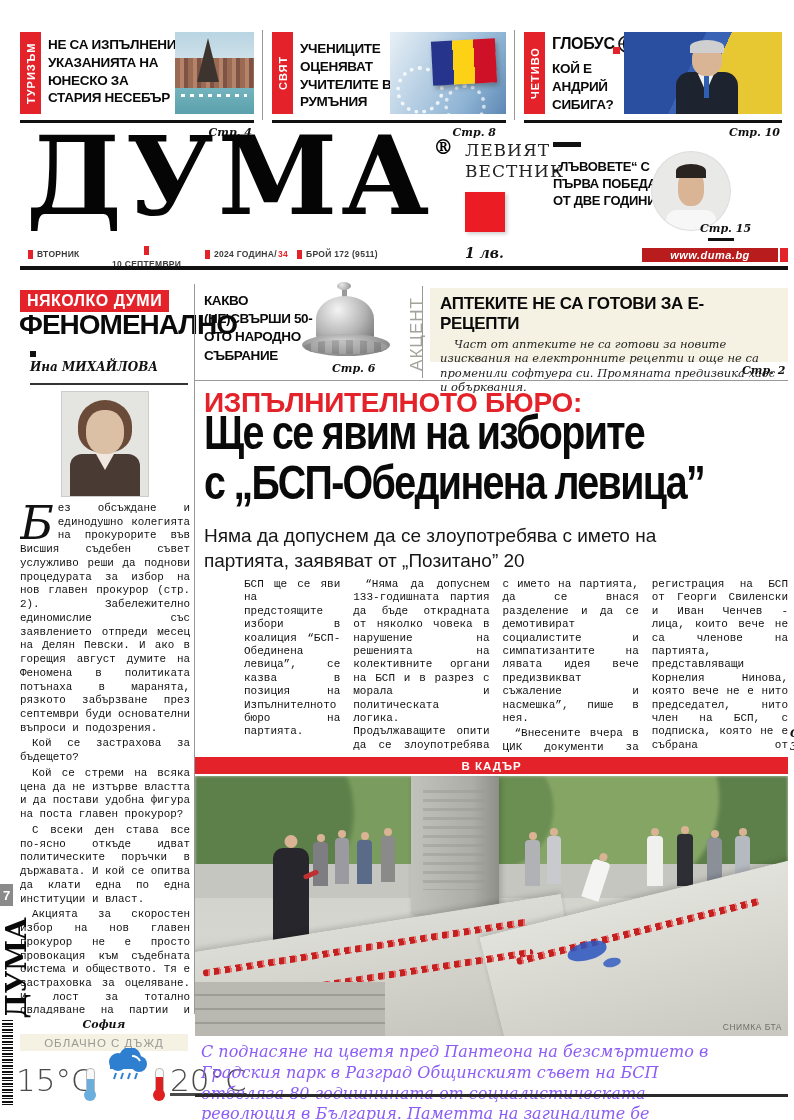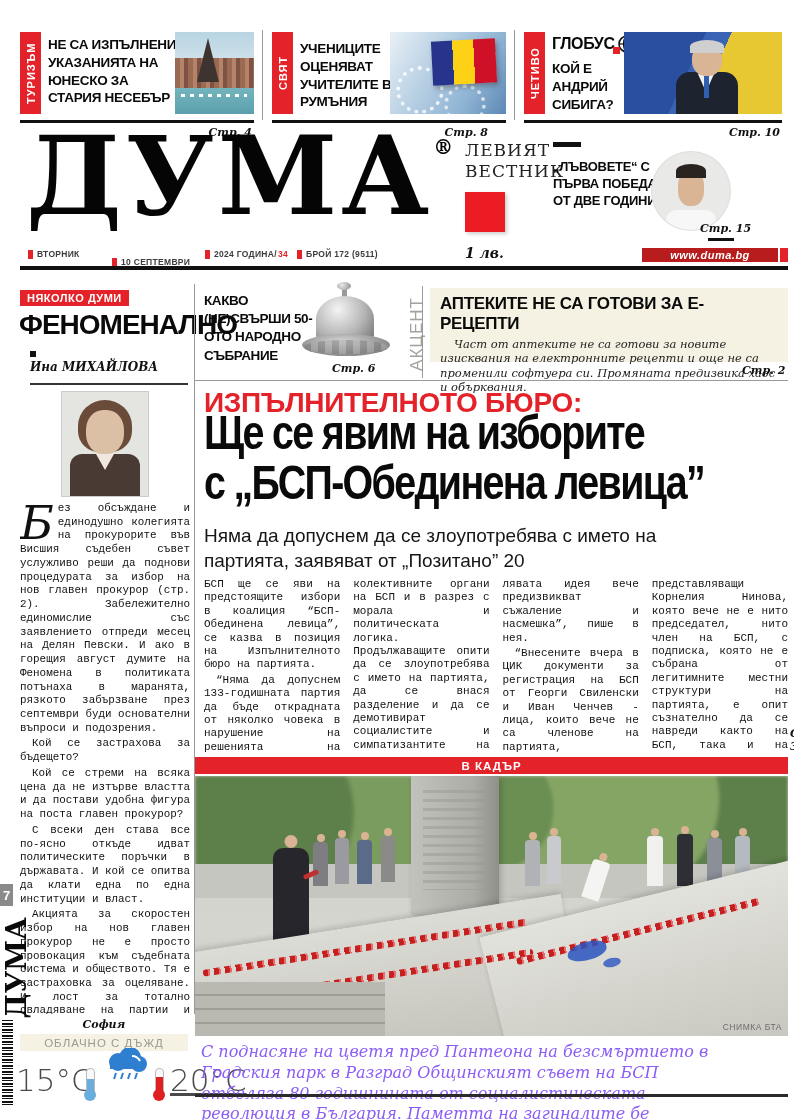--- a/index.html
+++ b/index.html
@@ -16,21 +16,21 @@
   .thinline{background:#999;}
   .blackline{background:#111;}
   .redbox{background:#e42229;}
   .person{position:absolute;border-radius:4px 4px 0 0;}
   .person::before{content:'';position:absolute;top:-8px;left:50%;transform:translateX(-50%);
                   width:8px;height:8px;border-radius:50%;background:#d9b394;}
   .person-lg::before{width:13px;height:13px;top:-13px;}
   .flower-row{position:absolute;height:7px;background:repeating-linear-gradient(90deg,#c42020 0 5px,#e86a6a 5px 7px,transparent 7px 11px);border-radius:3px;}
   .bodytext{font-family:Liberation Mono, monospace;text-align:justify;color:#111;}
   .bodytext p{margin:0 0 2px 0;text-indent:12px;}
-  .bodytext p.noindent{text-indent:0;}
+  .bodytext p.noindent{text-indent:0;margin-left:40px;}
   p.dropcap{text-indent:0;}
   p.dropcap::first-letter{float:left;font-size:46px;line-height:0.8;padding:3px 4px 0 0;font-style:italic;font-family:"DejaVu Serif",serif;}
   .hl-line{display:inline-block;transform:scaleX(0.82);transform-origin:left top;white-space:nowrap;}
   .weather-temp{font-family:"DejaVu Sans",sans-serif;font-weight:200;color:#4a4a4a;font-size:31px;}
   .thermo{position:absolute;width:7px;height:26px;border:1.5px solid #bbb;border-radius:4px;background:#f8f8f8;}
   .thermo::after{content:'';position:absolute;bottom:-6px;left:-3px;width:12px;height:12px;border-radius:50%;}
   .thermo-blue::after{background:#6aaede;}
   .thermo-blue{background:linear-gradient(#f8f8f8 40%,#6aaede 40%);}
   .thermo-red::after{background:#e02020;}
   .thermo-red{background:linear-gradient(#f8f8f8 30%,#e02020 30%);}
@@ -59,21 +59,21 @@
 
   <div class="abs" style="left:272px;top:28px;width:234px;height:104px;">
     <div class="vlabel abs" style="left:0;top:4px;width:21px;height:82px;">СВЯТ</div>
     <div class="teaser-title abs" style="left:28px;top:12px;width:110px;">УЧЕНИЦИТЕ ОЦЕНЯВАТ УЧИТЕЛИТЕ В РУМЪНИЯ</div>
     <div class="abs" style="left:118px;top:4px;width:116px;height:82px;overflow:hidden;background:linear-gradient(120deg,#e8f0f6,#8fb4d4 70%,#5d88b5);">
       <div class="abs" style="left:6px;top:34px;width:40px;height:40px;border:4px dotted #ffffffcc;border-radius:50%;"></div>
       <div class="abs" style="left:54px;top:52px;width:34px;height:34px;border:4px dotted #ffffffaa;border-radius:50%;"></div>
       <div class="abs" style="left:42px;top:8px;width:64px;height:44px;background:linear-gradient(90deg,#27348b 0 33%,#fcd116 33% 66%,#ce1126 66%);transform:rotate(-3deg);box-shadow:2px 3px 5px #3336;"></div>
     </div>
     <div class="abs blackline" style="left:0;top:92px;width:234px;height:3px;"></div>
-    <div class="abs pageref" style="right:18px;top:98px;">Стр. 8</div>
+    <div class="abs pageref" style="right:10px;top:98px;">Стр. 8</div>
   </div>
   <div class="abs thinline" style="left:514px;top:30px;width:1px;height:90px;"></div>
 
   <div class="abs" style="left:524px;top:28px;width:258px;height:104px;">
     <div class="vlabel abs" style="left:0;top:4px;width:21px;height:82px;">ЧЕТИВО</div>
     <div class="abs" style="left:28px;top:6px;display:flex;align-items:center;gap:2px;">
       <span class="cond" style="font-size:16px;color:#0a0a0a;">ГЛОБУС</span>
       <span style="position:relative;display:inline-block;width:20px;height:20px;">
         <svg width="20" height="20" viewBox="0 0 20 20">
             <circle cx="10" cy="10" r="8" fill="none" stroke="#111" stroke-width="1.6"></circle>
@@ -111,41 +111,41 @@
     <div class="abs" style="left:26px;top:18px;width:26px;height:36px;background:#d9b596;border-radius:42%;"></div>
     <div class="abs" style="left:24px;top:12px;width:30px;height:14px;background:#2a2420;border-radius:50% 50% 0 0;"></div>
   </div>
   <div class="abs pageref" style="left:700px;top:222px;">Стр. 15</div>
   <div class="abs blackline" style="left:708px;top:238px;width:26px;height:3px;"></div>
 
   <div class="abs dl-item" style="left:28px;top:249px;">
       <span class="dl-sq"></span>
       <span>ВТОРНИК</span>
     </div>
-  <div class="abs dl-item" style="left:112px;top:257px;">
+  <div class="abs dl-item" style="left:112px;top:246px;flex-direction:column;">
       <span class="dl-sq"></span>
       <span>10 СЕПТЕМВРИ</span>
     </div>
   <div class="abs dl-item" style="left:205px;top:249px;">
       <span class="dl-sq"></span>
       <span>2024 ГОДИНА/</span>
       <span style="color:#e42229;margin-left:-3px;">34</span>
     </div>
   <div class="abs dl-item" style="left:297px;top:249px;">
       <span class="dl-sq"></span>
       <span>БРОЙ 172 (9511)</span>
     </div>
   <div class="abs serif ital" style="left:465px;top:245px;font-size:14px;font-weight:bold;color:#111;">1 лв.</div>
   <div class="abs" style="left:642px;top:248px;width:136px;height:14px;background:#b91c1c;display:flex;align-items:center;justify-content:center;text-align:right;">
     <span class="ital" style="color:#fff;font-weight:bold;font-size:11px;letter-spacing:0.5px;">www.duma.bg</span>
   </div>
   <div class="abs" style="left:780px;top:248px;width:8px;height:14px;background:#e42229;"></div>
   <div class="abs blackline" style="left:20px;top:266px;width:768px;height:4px;"></div>
 
-  <div class="abs redbox" style="left:20px;top:290px;padding:2px 7px;color:#fff;font-weight:bold;font-size:11px;letter-spacing:0.5px;">НЯКОЛКО ДУМИ</div>
+  <div class="abs redbox" style="left:20px;top:290px;padding:2px 7px;color:#fff;font-weight:bold;font-size:16px;letter-spacing:0.5px;">НЯКОЛКО ДУМИ</div>
   <div class="abs cond" style="left:19px;top:309px;font-size:28px;color:#0a0a0a;letter-spacing:-1px;">ФЕНОМЕНАЛНО</div>
   <div class="abs" style="left:30px;top:351px;width:6px;height:6px;background:#111;"></div>
   <div class="abs serif ital" style="left:30px;top:360px;font-size:12px;font-weight:bold;color:#111;">Ина МИХАЙЛОВА</div>
   <div class="abs" style="left:30px;top:383px;width:158px;height:2px;background:#333;"></div>
 
   <div class="abs" style="left:62px;top:392px;width:86px;height:104px;background:#e4e4e0;overflow:hidden;box-shadow:0 0 0 1px #ccc;">
     <div class="abs" style="left:16px;top:8px;width:54px;height:52px;background:#6a4a38;border-radius:50% 50% 40% 40%;"></div>
     <div class="abs" style="left:24px;top:18px;width:38px;height:44px;background:#dcc0a6;border-radius:45%;"></div>
     <div class="abs" style="left:8px;top:62px;width:70px;height:42px;background:#4a3a34;border-radius:12px 12px 0 0;"></div>
     <div class="abs" style="left:34px;top:62px;width:18px;height:16px;background:#f0e8e0;clip-path:polygon(0 0,100% 0,50% 100%);"></div>

